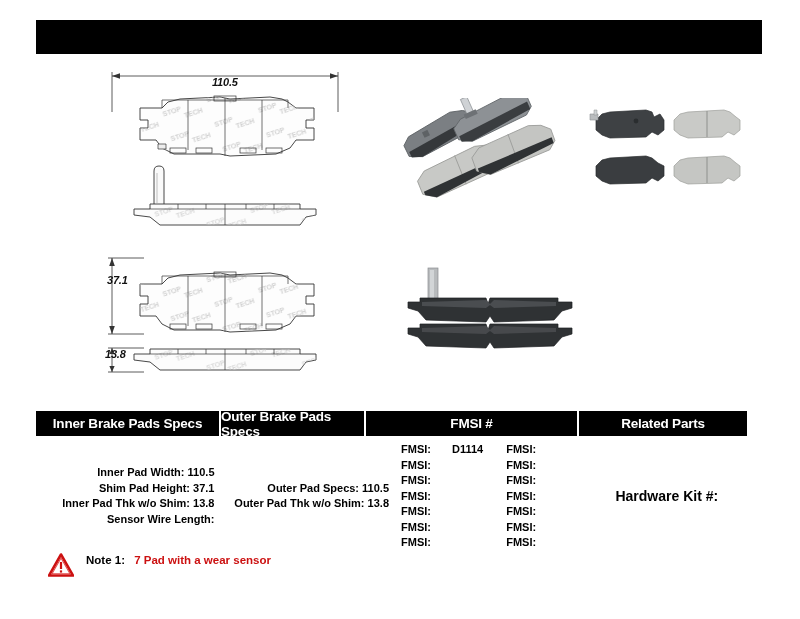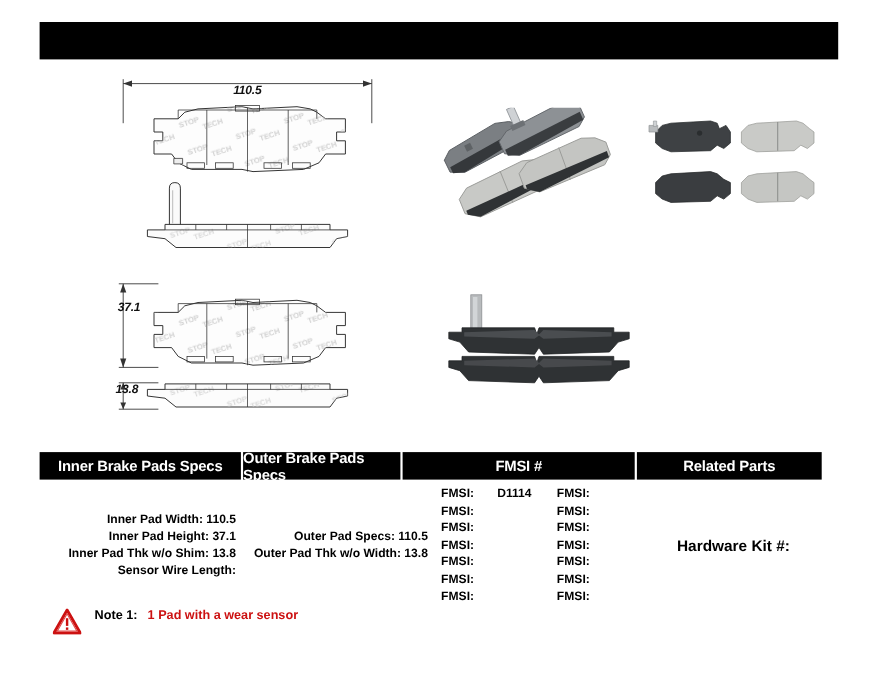--- a/index.html
+++ b/index.html
@@ -364,40 +364,40 @@
   </div>
 
   <div id="table-body">
 
     <div class="col-inner">
       <div class="spec-row">
         <span>Inner Pad Width:</span>
         <span class="val">110.5</span>
       </div>
       <div class="spec-row">
-        <span>Inner Pad Height:</span>
+        <span>Shim Pad Height:</span>
         <span class="val">37.1</span>
       </div>
       <div class="spec-row">
         <span>Inner Pad Thk w/o Shim:</span>
         <span class="val">13.8</span>
       </div>
       <div class="spec-row">
         <span>Sensor Wire Length:</span>
         <span class="val"></span>
       </div>
     </div>
 
     <div class="col-outer">
       <div class="spec-row">
         <span>Outer Pad Specs:</span>
         <span class="val">110.5</span>
       </div>
       <div class="spec-row">
-        <span>Outer Pad Thk w/o Width:</span>
+        <span>Outer Pad Thk w/o Shim:</span>
         <span class="val">13.8</span>
       </div>
     </div>
 
     <div class="col-fmsi">
       <div class="fmsi-sub">
         <div class="fmsi-row">
           <span>FMSI:</span>
           <span class="val">D1114</span>
         </div>
@@ -473,16 +473,16 @@
     <svg width="26" height="24" viewBox="0 0 26 24">
       <path d="M13,1.5 L25,22.5 L1,22.5 Z" fill="#ffffff" stroke="#cc1111" stroke-width="2.6" stroke-linejoin="round"></path>
       <path d="M13,5 L22,20.8 L4,20.8 Z" fill="#ffffff" stroke="#e24b4b" stroke-width="1.1" stroke-linejoin="round"></path>
       <rect x="11.9" y="9" width="2.2" height="7" fill="#cc1111"></rect>
       <rect x="11.9" y="17.4" width="2.2" height="2.2" fill="#cc1111"></rect>
     </svg>
   </div>
   <div id="note-lines">
     <div class="note-line">
       <span class="note-label">Note 1:</span>
-      <span class="note-value">1 Pad with a wear sensor</span>
+      <span class="note-value">7 Pad with a wear sensor</span>
     </div>
   </div>
 </div>
 
 </body></html>

